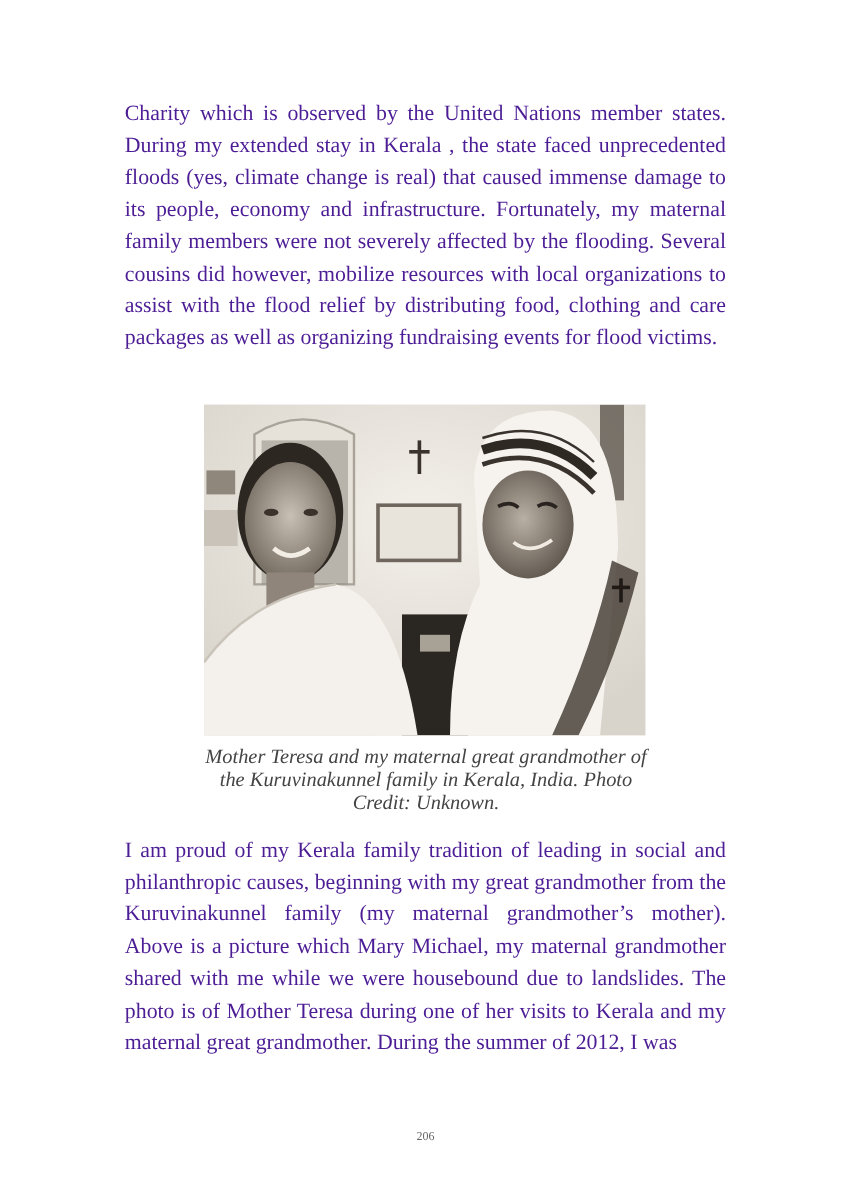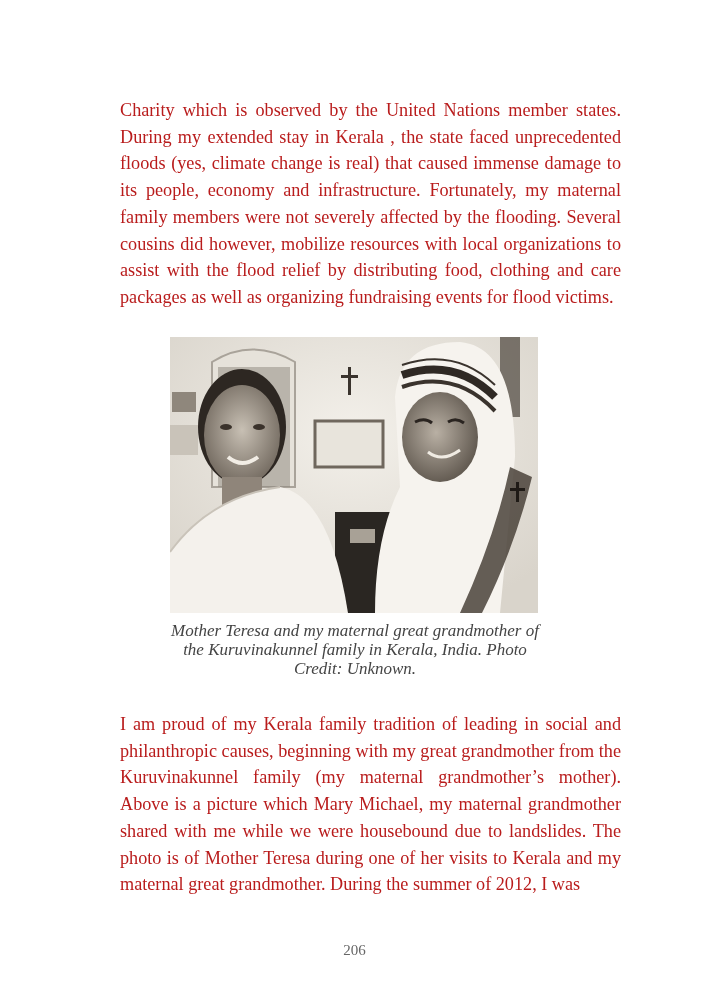--- a/index.html
+++ b/index.html
@@ -1,40 +1,40 @@
 <!DOCTYPE html>
 <html><head>
   <meta charset="utf-8">
   <style>
     html, body { margin:0; padding:0; background:#ffffff; }
     body { width:709px; height:992px; position:relative; overflow:hidden; }
     .page { position:absolute; left:0; top:0; width:709px; height:992px; background:#fff; }
     .para {
       position:absolute; left:104px; width:501px;
       font-family:"Liberation Serif", "DejaVu Serif", serif;
-      font-size:18.2px; line-height:26.7px; color:#b91c1c;
-      text-align:justify; margin:16px;
+      font-size:18.2px; line-height:26.7px; color:#4c1d95;
+      text-align:justify; margin:0;
     }
     .para.p1 { top:81px; }
     .para.p2 { top:695px; }
     .photo {
       position:absolute; left:170px; top:337px; width:368px; height:276px;
       background:#efece6; overflow:hidden;
     }
     .photo svg { display:block; }
     .caption {
       position:absolute; left:160px; top:621px; width:390px;
       font-family:"Liberation Serif", "DejaVu Serif", serif;
       font-style:italic; font-size:17px; line-height:19px; color:#444;
       text-align:center; margin:0;
     }
     .page-number {
       position:absolute; left:0; width:709px; top:942px; text-align:center;
       font-family:"Liberation Serif", "DejaVu Serif", serif;
-      font-size:15px; color:#666;
+      font-size:10px; color:#666;
     }
   </style>
 </head>
 <body>
 
 <div class="page">
 
   <p class="para p1">Charity which is observed by the United Nations member states. During my extended stay in Kerala , the state faced unprecedented floods (yes, climate change is real) that caused immense damage to its people, economy and infrastructure. Fortunately, my maternal family members were not severely affected by the flooding. Several cousins did however, mobilize resources with local organizations to assist with the flood relief by distributing food, clothing and care packages as well as organizing fundraising events for flood victims.</p>
 
   <div class="photo" title="Black and white photo of Mother Teresa and a smiling woman in white saris in front of a wall with a crucifix">

